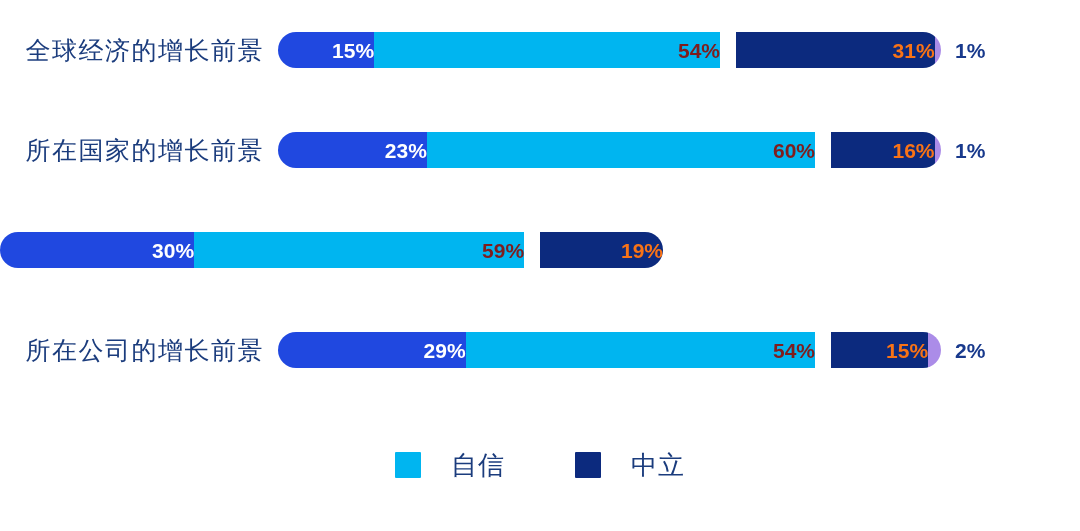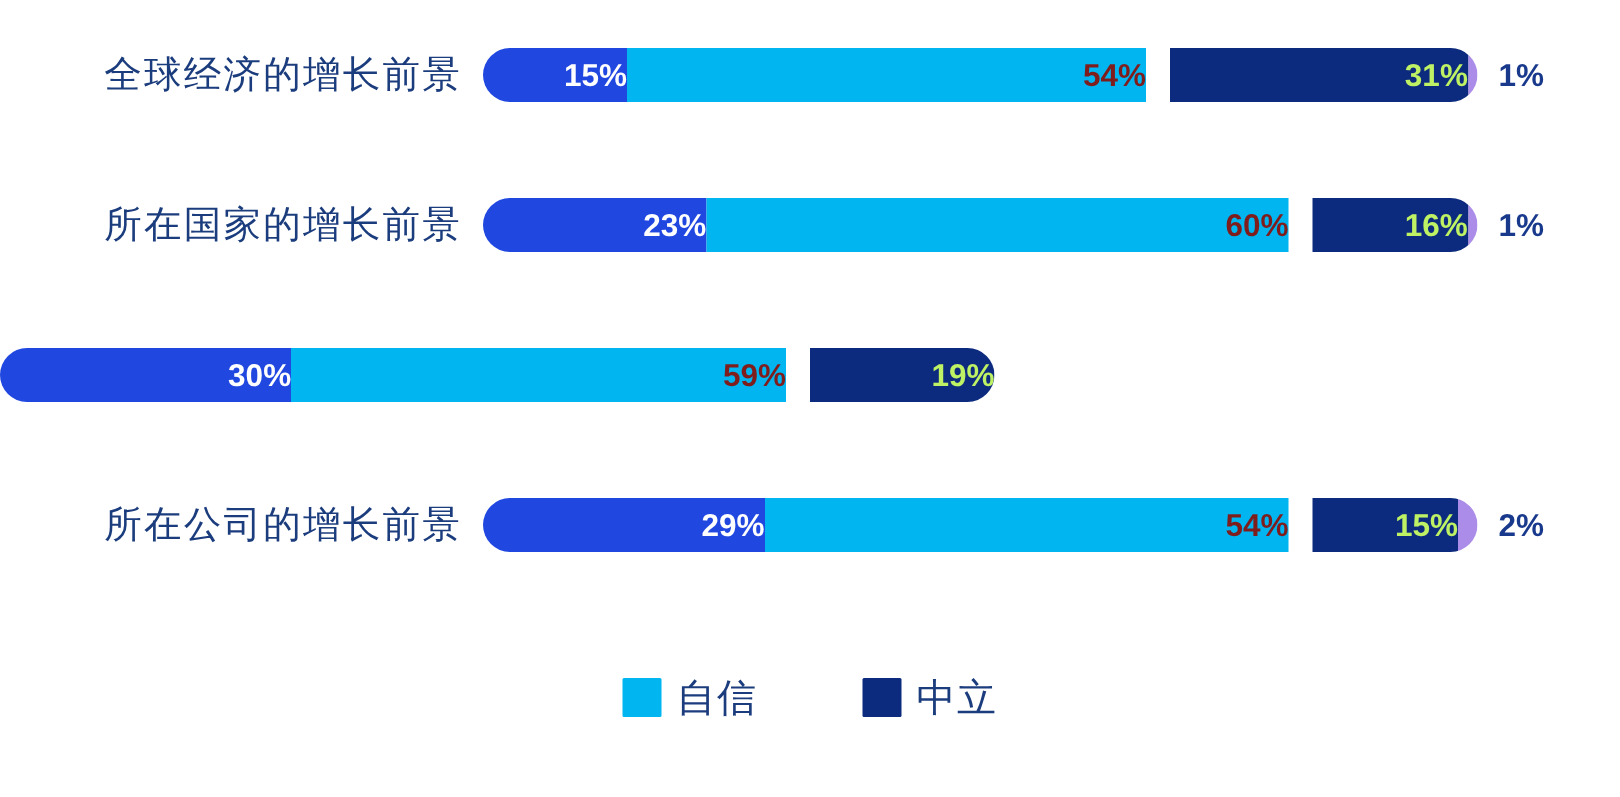--- a/index.html
+++ b/index.html
@@ -33,21 +33,21 @@
   }
 
   .bar-row {
     position: relative;
     height: 100px;
     display: flex;
     align-items: center;
   }
 
   .row-label {
-    width: 322px;
+    width: 278px;
     padding-right: 14px;
     box-sizing: border-box;
     text-align: right;
     font-size: 25px;
     font-weight: 500;
     letter-spacing: 1.5px;
     color: #1B3C7D;
     white-space: nowrap;
     line-height: 1;
   }
@@ -71,21 +71,21 @@
     font-size: 21px;
     font-weight: bold;
     line-height: 1;
     box-sizing: border-box;
     overflow: hidden;
     white-space: nowrap;
   }
 
   .seg-veryconfident { background: #2048E0; color: #ffffff; }
   .seg-confident     { background: #00B5F0; color: #7f1d1d; }
-  .seg-neutral       { background: #0C2A7E; color: #bef264; margin-left: 16px; }
+  .seg-neutral       { background: #0C2A7E; color: #f97316; margin-left: 16px; }
   .seg-notconfident  { background: #AB8CE8; color: #AB8CE8; font-size: 0; }
 
   .outside-label {
     width: 76px;
     padding-left: 14px;
     box-sizing: border-box;
     font-size: 21px;
     font-weight: bold;
     color: #18398C;
     line-height: 1;
@@ -101,21 +101,21 @@
     top: 452px;
     display: flex;
     justify-content: center;
     align-items: center;
     gap: 70px;
   }
 
   .legend-item {
     display: flex;
     align-items: center;
-    gap: 10px;
+    gap: 30px;
   }
 
   .legend-swatch {
     width: 26px;
     height: 26px;
     flex: 0 0 auto;
     border-radius: 1px;
   }
 
   .legend-text {

